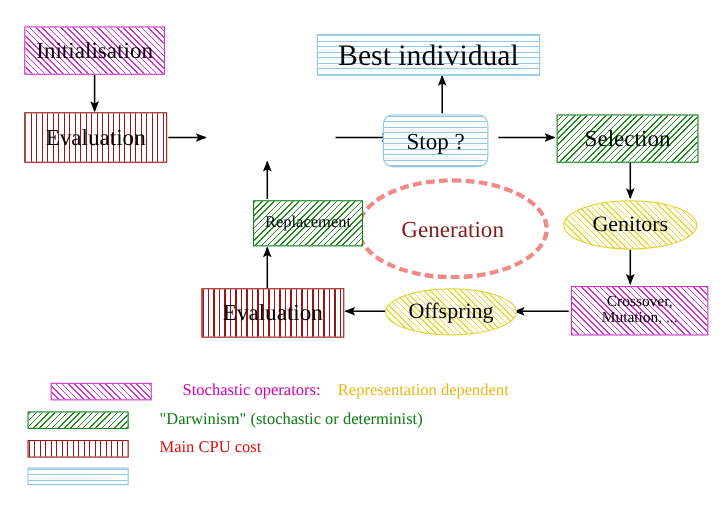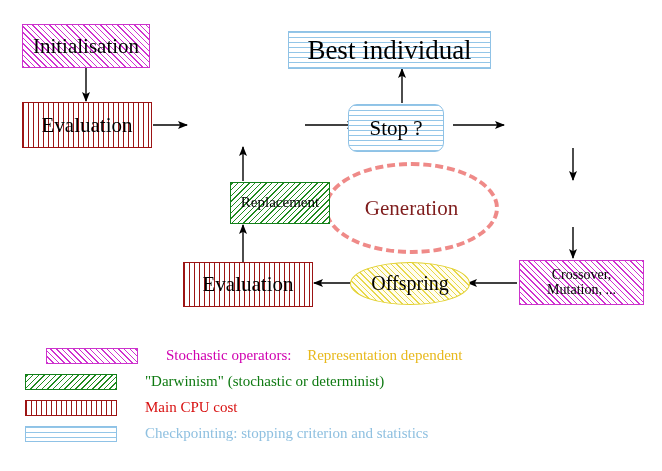--- a/index.html
+++ b/index.html
@@ -161,21 +161,27 @@
 
 
   <div class="node fill-blue" style="left:288px; top:31px; width:203px; height:38px; font-size:27px;">
     <span>Best individual</span>
   </div>
 
   <div class="node fill-blue rounded" style="left:348px; top:104px; width:96px; height:48px; font-size:21px;">
     <span>Stop ?</span>
   </div>
 
-
+  <div class="node fill-green" style="left:506px; top:104px; width:129px; height:44px; font-size:21px;">
+    <span>Selection</span>
+  </div>
+
+  <div class="node fill-yellow-ell" style="left:512px; top:182px; width:122px; height:45px; font-size:20px;">
+    <span>Genitors</span>
+  </div>
 
   <div class="node fill-magenta" style="left:519px; top:260px; width:125px; height:45px; font-size:14px; flex-direction:column;">
     <span>Crossover,</span>
     <span>Mutation, ...</span>
   </div>
 
   <div class="node fill-yellow-ell" style="left:350px; top:262px; width:120px; height:43px; font-size:20px;">
     <span>Offspring</span>
   </div>
 
@@ -206,18 +212,17 @@
       <div class="legend-text lg-green">"Darwinism" (stochastic or determinist)</div>
     </div>
 
     <div class="legend-row" style="left:25px; top:399px;">
       <div class="legend-swatch fill-red"></div>
       <div class="legend-text lg-red">Main CPU cost</div>
     </div>
 
     <div class="legend-row" style="left:25px; top:425px;">
       <div class="legend-swatch fill-blue"></div>
-      <div class="legend-text lg-blue">Checkpointing: stopping criterion and statistics</div>
     </div>
 
   </div>
 
 </div>
 
 </body></html>

